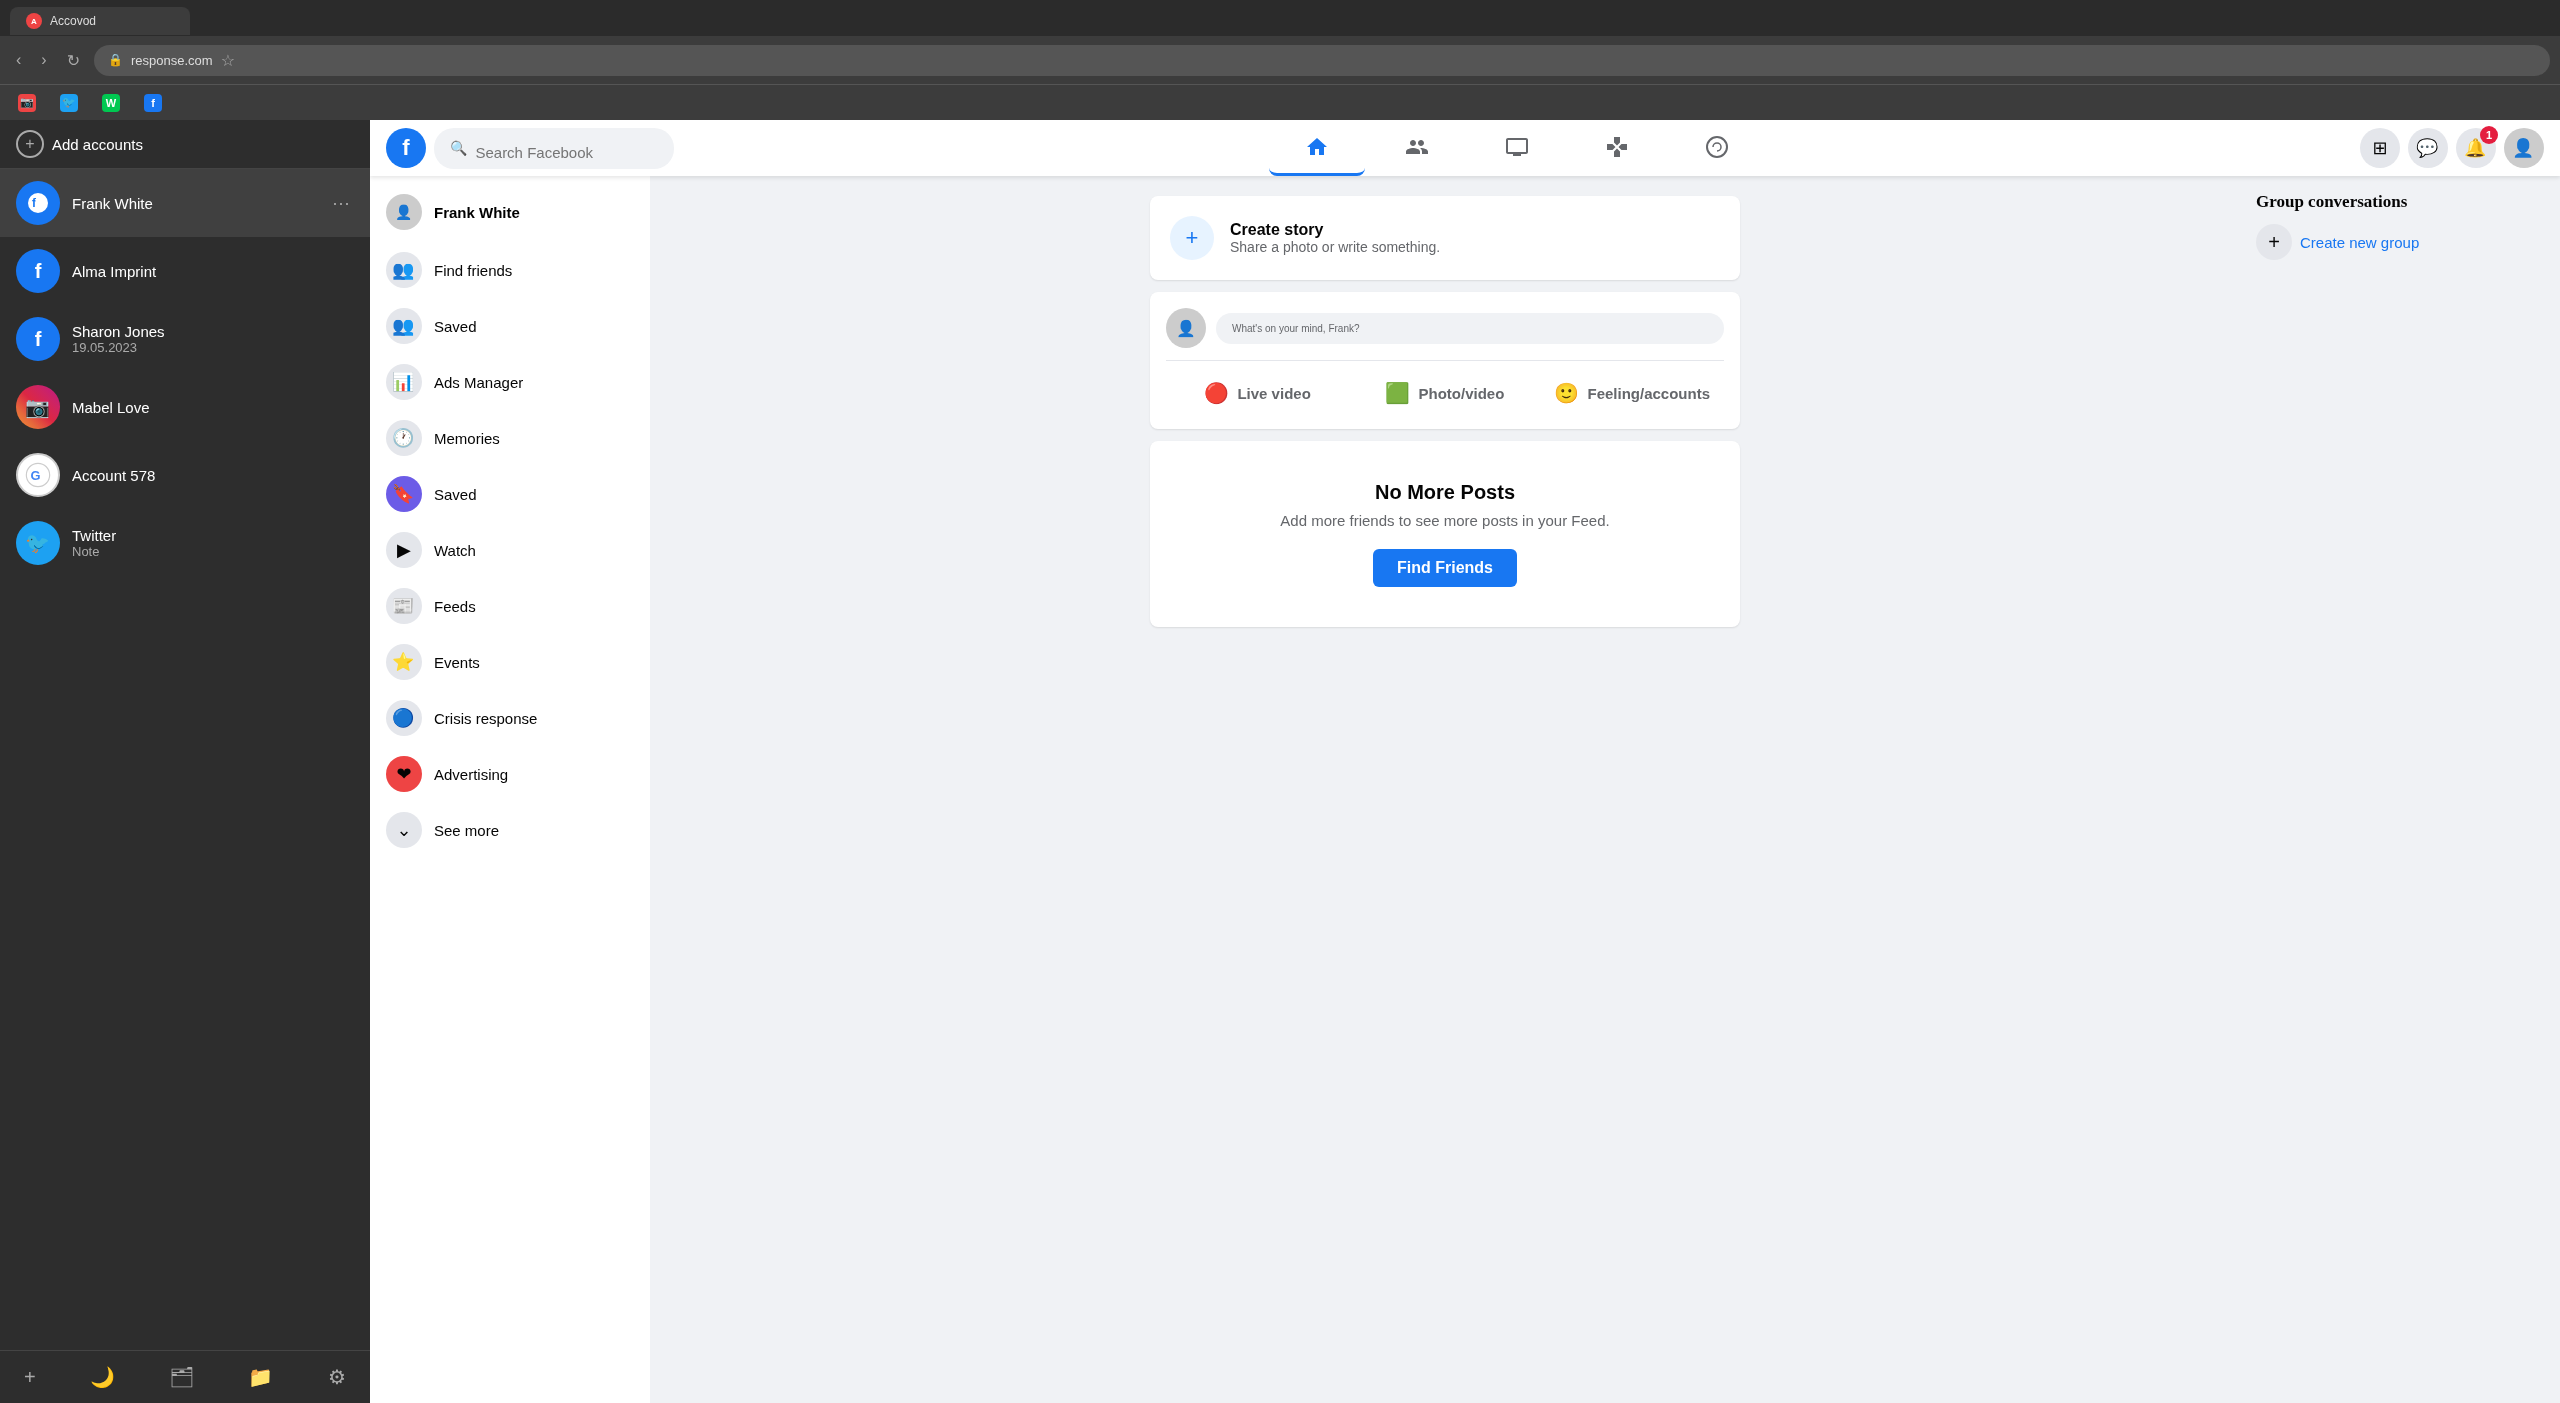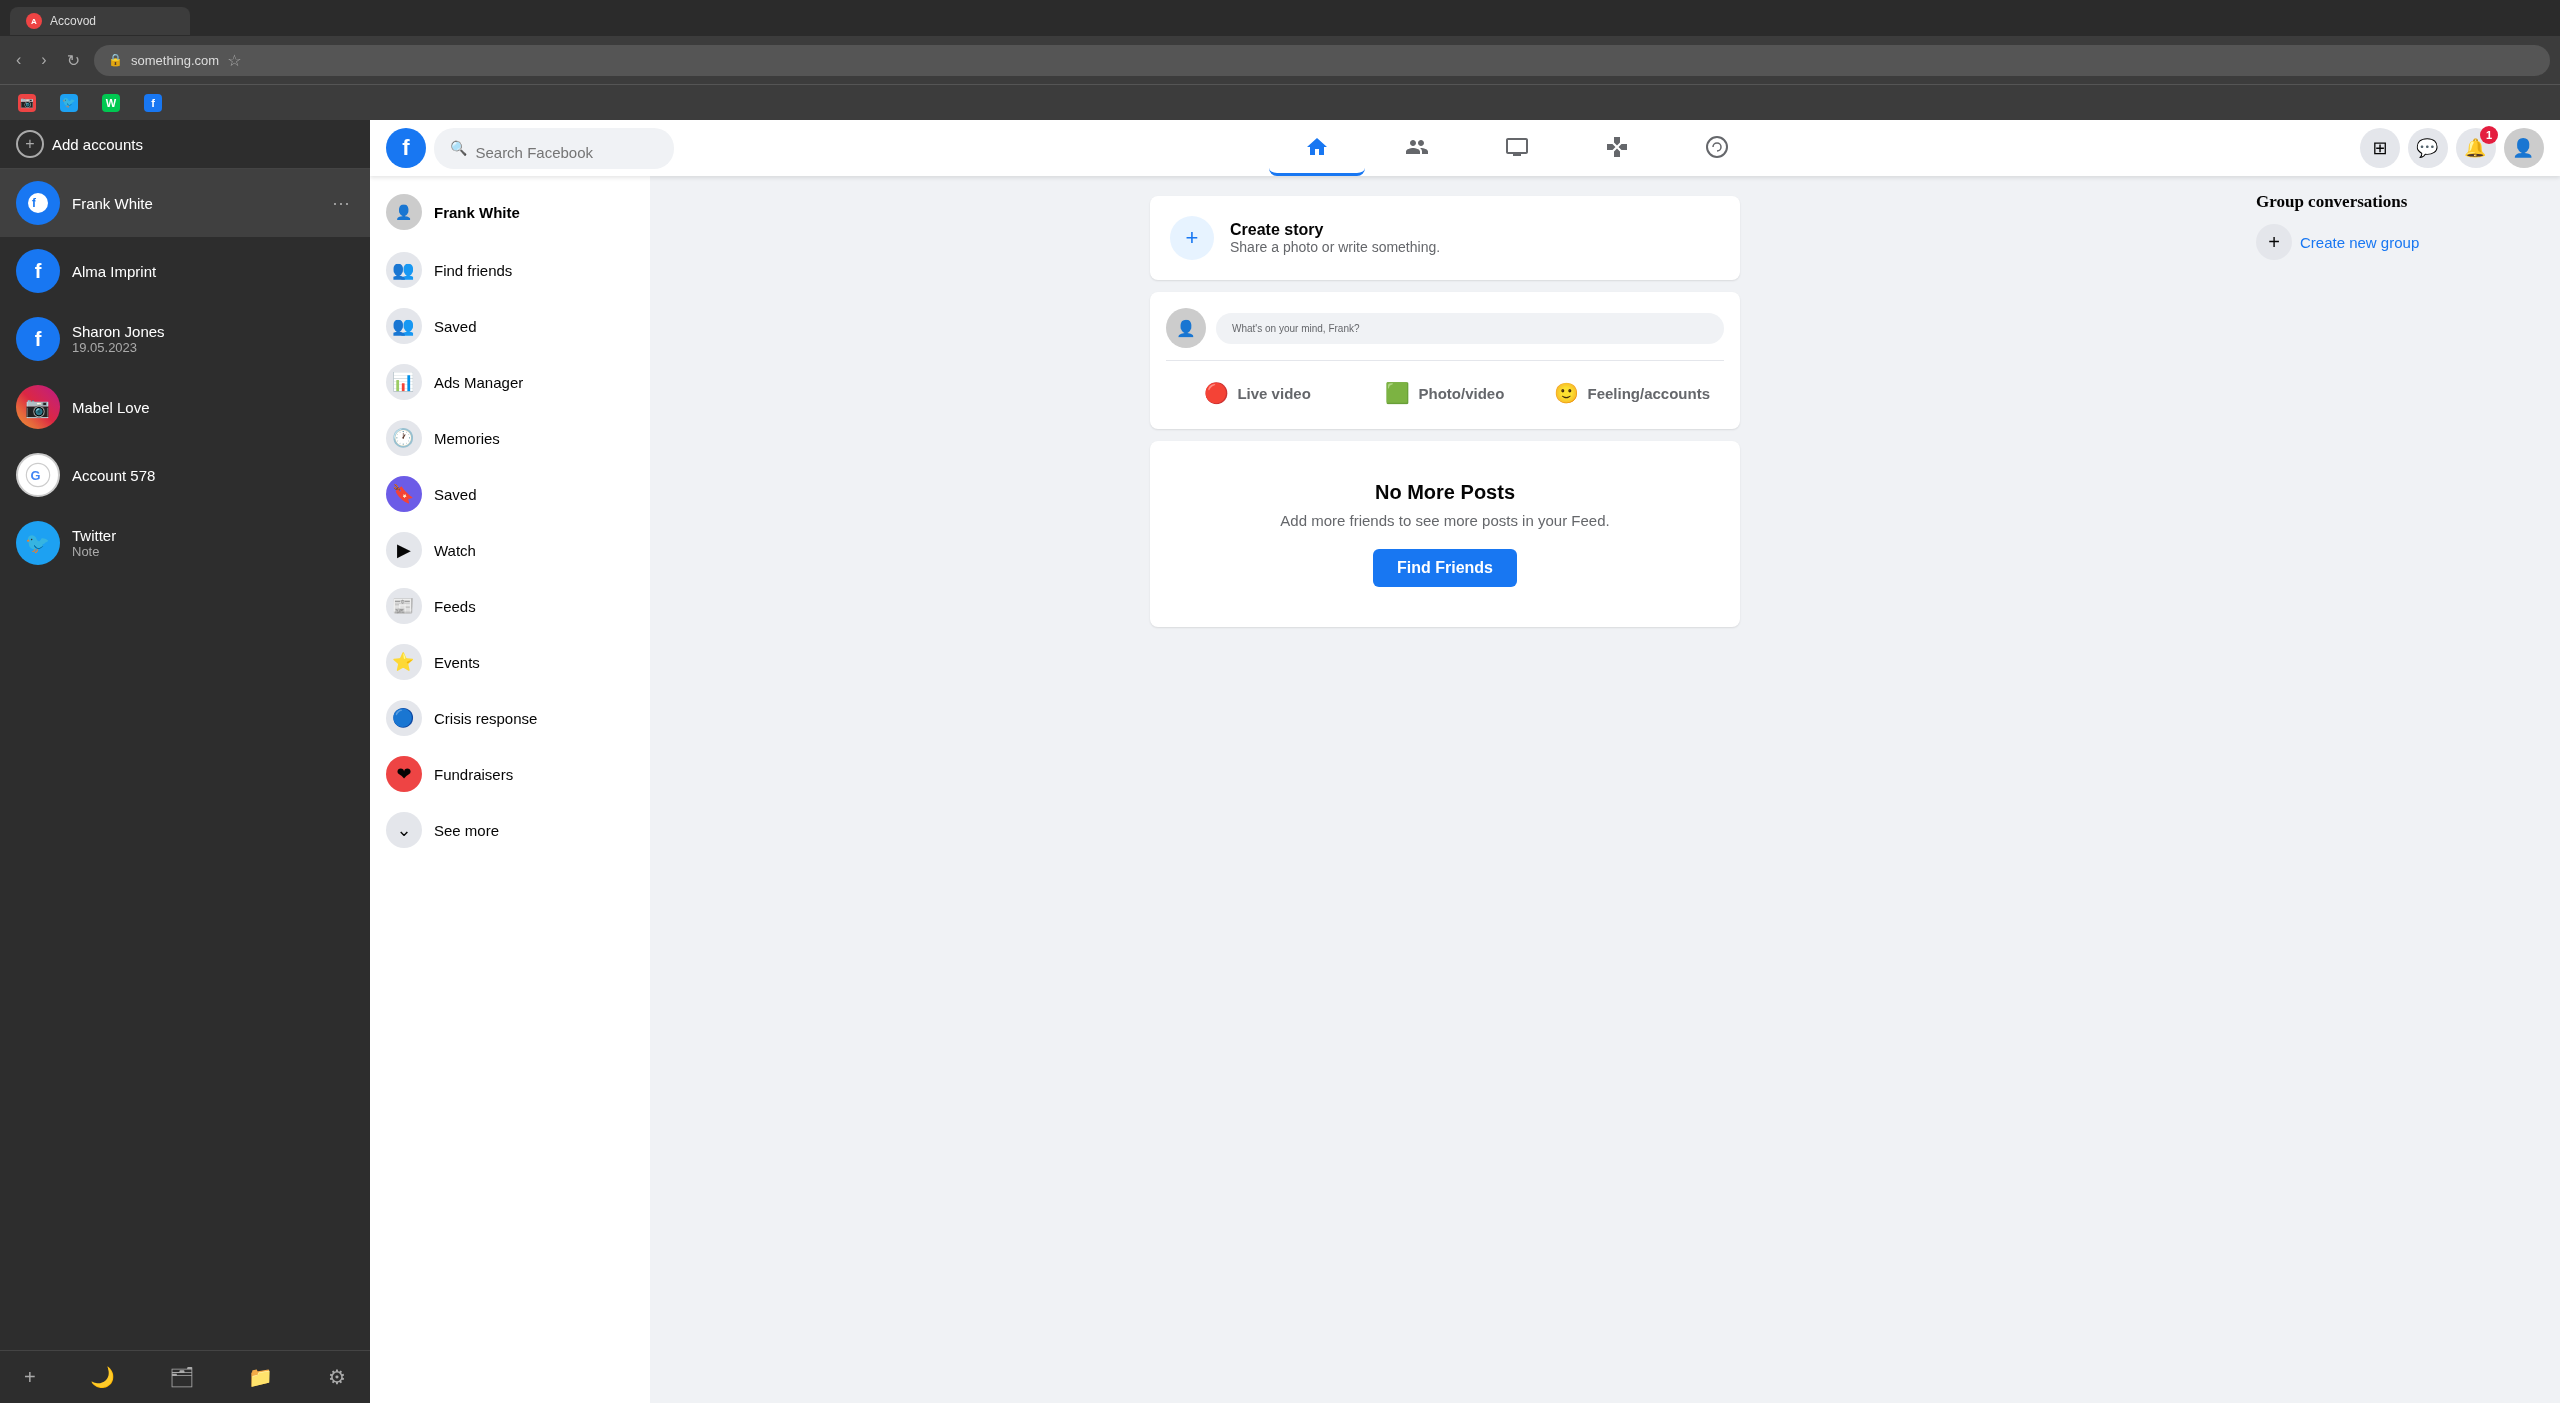--- a/index.html
+++ b/index.html
@@ -113,21 +113,21 @@
       <div class="favicon">A</div>
       <span>Accovod</span>
     </div>
   </div>
   <div class="browser-toolbar">
     <button class="browser-nav-btn">‹</button>
     <button class="browser-nav-btn">›</button>
     <button class="browser-nav-btn">↻</button>
     <div class="address-bar">
       <span class="lock-icon">🔒</span>
-      <span>something.com</span>
+      <span>response.com</span>
       <button class="star-btn">☆</button>
     </div>
   </div>
   <div class="browser-bookmarks">
     <div class="bookmark-item">
       <div class="bookmark-favicon" style="background:#e44;color:white;">📷</div>
     </div>
     <div class="bookmark-item">
       <div class="bookmark-favicon" style="background:#1da1f2;color:white;">🐦</div>
     </div>
@@ -309,21 +309,21 @@
         <div class="nav-item">
           <div class="nav-icon" style="background:#e4e6eb;">⭐</div>
           <span class="nav-item-label">Events</span>
         </div>
         <div class="nav-item">
           <div class="nav-icon" style="background:#e4e6eb;">🔵</div>
           <span class="nav-item-label">Crisis response</span>
         </div>
         <div class="nav-item">
           <div class="nav-icon" style="background:#e44;">❤</div>
-          <span class="nav-item-label">Fundraisers</span>
+          <span class="nav-item-label">Advertising</span>
         </div>
         <div class="nav-item">
           <div class="nav-icon" style="background:#e4e6eb;">⌄</div>
           <span class="nav-item-label">See more</span>
         </div>
 
       </div>
 
       <div class="fb-feed">
         <div class="feed-inner">

